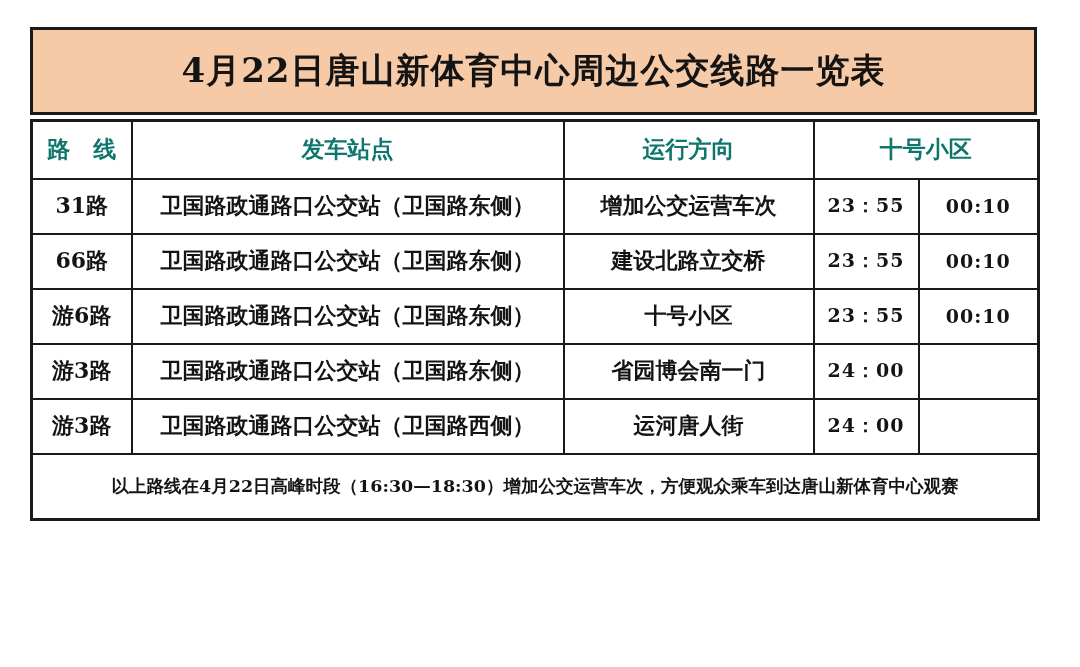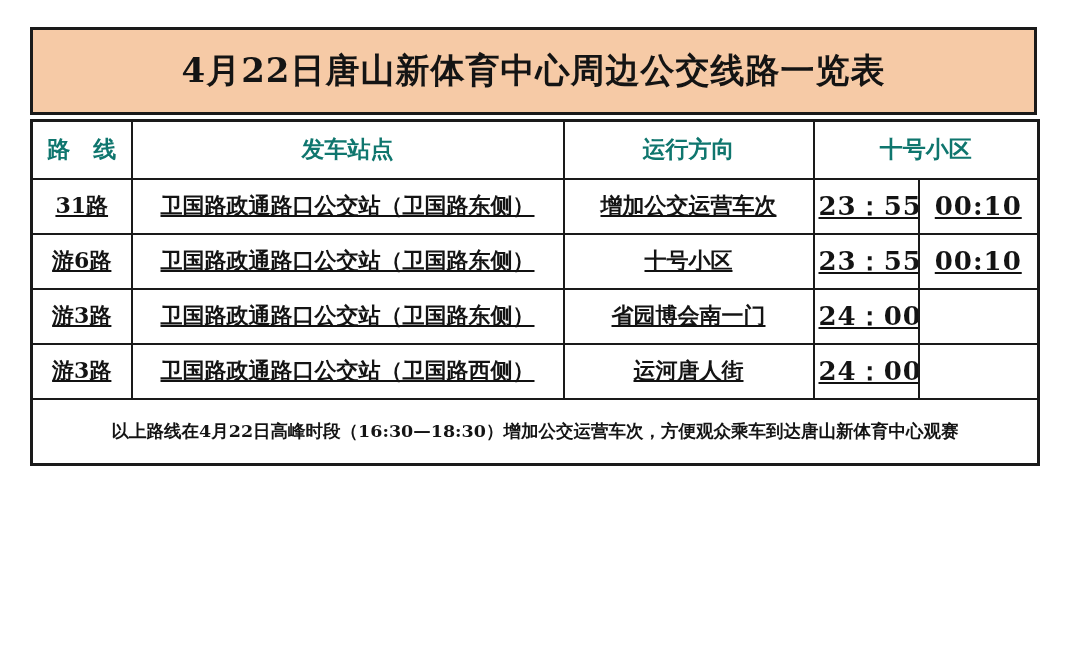--- a/index.html
+++ b/index.html
@@ -50,34 +50,34 @@
     padding: 0 4px;
     overflow: hidden;
     white-space: nowrap;
   }
   col.c1 { width: 100px; }
   col.c2 { width: 432px; }
   col.c3 { width: 250px; }
   col.c4 { width: 105px; }
   col.c5 { width: 120px; }
   thead tr { height: 58px; }
-  tbody tr { height: 55px; text-decoration: underline; }
+  tbody tr { height: 55px; }
   tfoot tr { height: 66px; }
   thead th {
     font-size: 23px;
     font-weight: bold;
     color: #0f766e;
   }
   tbody td {
     font-size: 22px;
     font-weight: 600;
     color: #141414;
   }
   td.c-time {
-    font-size: 26px;
+    font-size: 19px;
     letter-spacing: 1px;
   }
   tfoot td {
     font-size: 17.5px;
     font-weight: bold;
     color: #141414;
     white-space: nowrap;
   }
 </style>
 </head>
@@ -105,20 +105,27 @@
     </thead>
     <tbody id="table-body">
         <tr>
       <td class="c-route">31路</td>
       <td class="c-station">卫国路政通路口公交站（卫国路东侧）</td>
       <td class="c-direction">增加公交运营车次</td>
       <td class="c-time">23：55</td>
       <td class="c-time">00:10</td>
     </tr>
         <tr>
+      <td class="c-route">66路</td>
+      <td class="c-station">卫国路政通路口公交站（卫国路东侧）</td>
+      <td class="c-direction">建设北路立交桥</td>
+      <td class="c-time">23：55</td>
+      <td class="c-time">00:10</td>
+    </tr>
+        <tr>
       <td class="c-route">游6路</td>
       <td class="c-station">卫国路政通路口公交站（卫国路东侧）</td>
       <td class="c-direction">十号小区</td>
       <td class="c-time">23：55</td>
       <td class="c-time">00:10</td>
     </tr>
         <tr>
       <td class="c-route">游3路</td>
       <td class="c-station">卫国路政通路口公交站（卫国路东侧）</td>
       <td class="c-direction">省园博会南一门</td>

